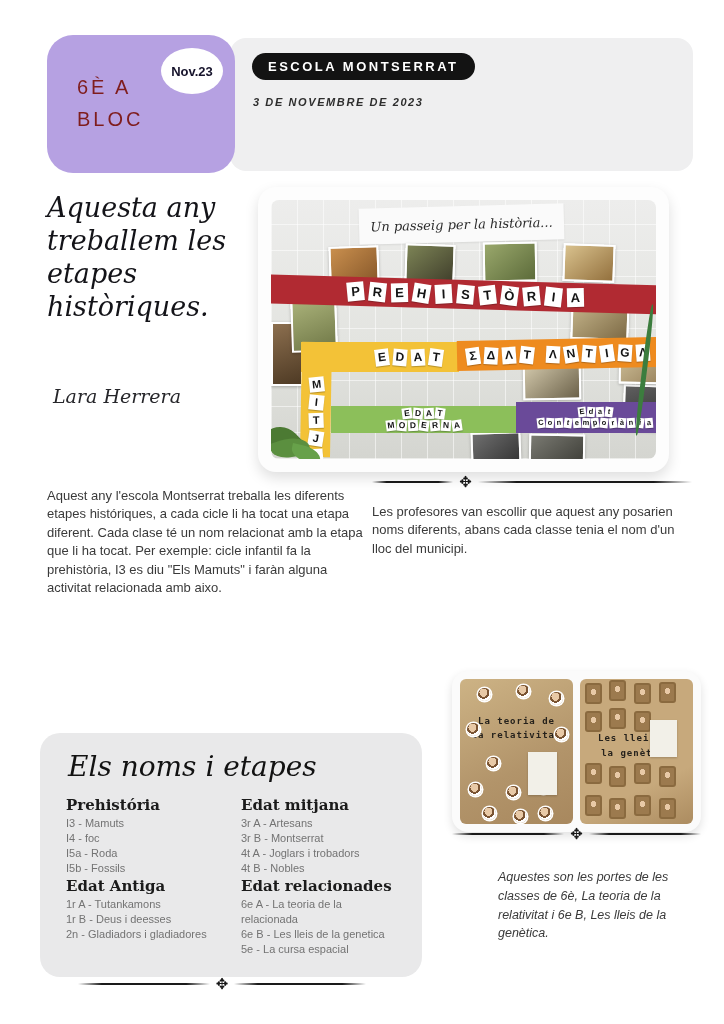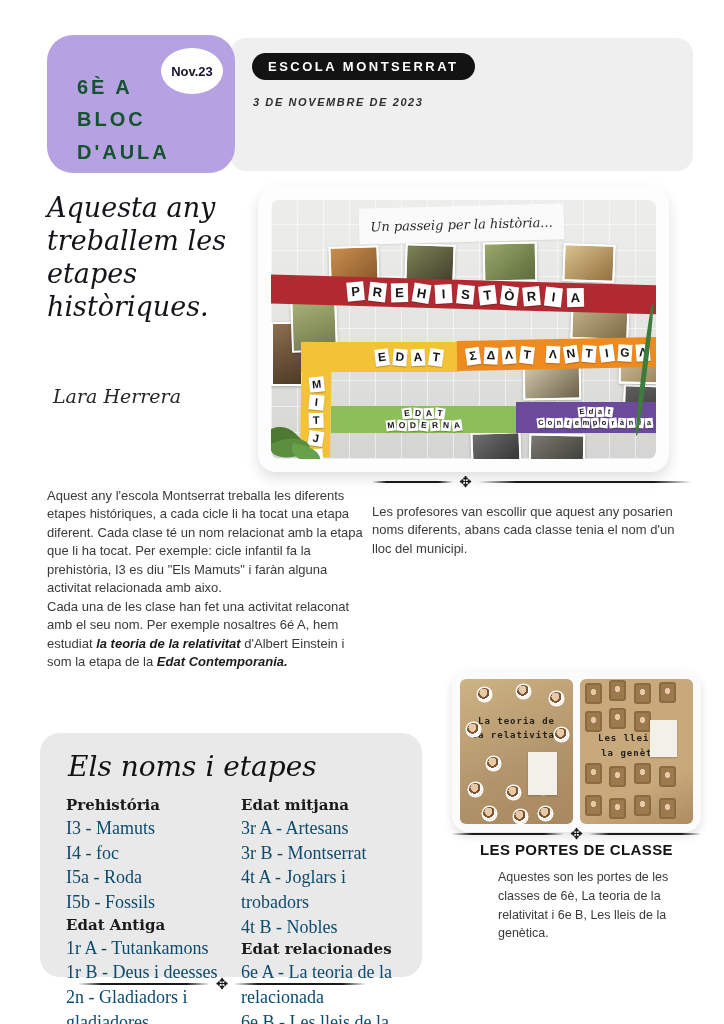--- a/index.html
+++ b/index.html
@@ -3,22 +3,22 @@
 <meta charset="utf-8">
 <title>6È A Bloc d'Aula</title>
 <style>
   html,body{margin:0;padding:0;background:#ffffff;}
   #page{position:relative;width:724px;height:1024px;background:#fff;overflow:hidden;
         font-family:"Liberation Sans",sans-serif;color:#3b3b3b;}
 
   
   .purple-card{position:absolute;left:47px;top:35px;width:188px;height:138px;
     background:#b6a1e2;border-radius:26px;z-index:3;}
-  .class-lines{position:absolute;left:30px;top:36px;font-size:20px;font-weight:700;
-    letter-spacing:3px;line-height:1.62;color:#14532d;}
+  .class-lines{position:absolute;left:30px;top:36px;font-size:20px;font-weight:400;
+    letter-spacing:3px;line-height:1.62;color:#7f1d1d;}
   .issue-badge{position:absolute;right:12px;top:13px;width:62px;height:46px;background:#fff;
     border-radius:50%;display:flex;align-items:center;justify-content:center;
     font-size:13px;font-weight:700;color:#16132b;}
   .header-gray{position:absolute;left:230px;top:38px;width:463px;height:133px;
     background:#efeff0;border-radius:16px;}
   .school-pill{display:inline-block;margin:15px 0 0 22px;background:#131313;color:#fff;
     font-size:13px;font-weight:700;letter-spacing:2.5px;padding:6px 16px;border-radius:20px;}
   .main-title{margin:5px 0 0 22px;font-family:"Liberation Serif",serif;font-weight:600;
     font-size:30px;letter-spacing:.5px;color:#0f0f0f;}
   .issue-date{margin:16px 0 0 23px;font-size:11px;font-weight:700;font-style:italic;
@@ -82,21 +82,21 @@
 
   
   .names-box{position:absolute;left:40px;top:733px;width:382px;height:244px;background:#e9e9ea;
     border-radius:20px;box-sizing:border-box;padding:17px 26px;}
   .names-title{font-family:"DejaVu Serif",serif;font-style:italic;font-size:28px;color:#121212;
     margin:0 0 12px 2px;}
   .names-cols{display:flex;gap:20px;}
   .names-col{flex:1;}
   .g-head{font-family:"DejaVu Serif",serif;font-weight:700;font-size:15px;color:#1b1b1b;
     margin:1px 0 2px 0;}
-  .g-item{font-size:18px;line-height:1.37;color:#0c4a6e;font-family:Liberation Serif, serif;}
+  .g-item{font-size:11px;line-height:1.37;color:#737373;}
 
   
   .doors-card{position:absolute;left:452px;top:671px;width:249px;height:161px;background:#fbfbfb;
     border-radius:16px;box-shadow:0 4px 10px rgba(0,0,0,.12);box-sizing:border-box;padding:8px;}
   .doors-inner{display:flex;gap:7px;height:100%;}
   .door{flex:1;border-radius:6px;position:relative;overflow:hidden;}
   #door-left{background:linear-gradient(155deg,#cdb385,#b2946a 60%,#a8885e);}
   #door-right{background:linear-gradient(155deg,#c7a97c 70%,#ac8c60),linear-gradient(90deg,#c7a97c 82%,#d8d5cf 82%);}
   .door-label{position:absolute;left:8%;width:84%;text-align:center;
     font-family:"DejaVu Sans Mono",monospace;font-size:9px;font-weight:700;color:#26221c;
@@ -105,36 +105,35 @@
   #door-right .door-label{top:36%;}
   .pc{position:absolute;width:13px;height:13px;border-radius:50%;
     background:radial-gradient(circle at 42% 36%,#e8c9a6 0 4px,#7a5433 4px 6px,#fff 6px);
     box-shadow:0 0 0 1.5px #fff;}
   .pfr{position:absolute;width:13px;height:17px;border:2px solid #8a6a3f;border-radius:3px;
     background:radial-gradient(circle at 50% 42%,#e8c9a6 0 3px,#9c7a4e 3px);}
   .paper{position:absolute;background:#f2f0e8;box-shadow:0 1px 2px rgba(0,0,0,.2);}
   .portes-heading{position:absolute;left:452px;top:841px;width:249px;text-align:center;
     font-size:15px;font-weight:800;letter-spacing:.4px;color:#141414;}
   .portes-text{position:absolute;left:498px;top:868px;width:198px;font-size:12.5px;line-height:1.5;color:#3a3a3a;}
-  .portes-text p{margin:0;}
+  .portes-text p{margin:0;font-style:italic;}
 </style>
 </head>
 <body>
 
 <div id="page">
 
   <div class="header-gray">
     <span class="school-pill">ESCOLA MONTSERRAT</span>
     <div class="issue-date">3 DE NOVEMBRE DE 2023</div>
   </div>
   <div class="purple-card">
     <div class="class-lines">
       <div>6È A</div>
       <div>BLOC</div>
-      <div>D'AULA</div>
     </div>
     <div class="issue-badge">Nov.23</div>
   </div>
 
   <div class="quote">Aquesta any treballem les etapes històriques.</div>
   <div class="author" id="author-1">Lara Herrera</div>
 
   <div class="photo-card">
     <div class="photo-inner" id="photo-inner">
       <div class="wall-banner">Un passeig per la història...</div>
@@ -231,21 +230,20 @@
       </div>
       <div class="hose"></div>
     <div class="leaf" style="left: -4px; top: 224px; width: 28px; height: 30px; transform: rotate(-45deg); background: rgb(76, 122, 51);"></div>
         <div class="leaf" style="left: 0px; top: 238px; width: 38px; height: 20px; transform: rotate(-18deg); background: rgb(91, 143, 63);"></div>
         <div class="leaf" style="left: 20px; top: 246px; width: 30px; height: 16px; transform: rotate(12deg); background: rgb(103, 161, 74);"></div>
       </div>
   </div>
 
   <div class="col-left">
     <div><span>Aquest any l'escola Montserrat treballa les diferents etapes históriques, a cada cicle li ha tocat una etapa diferent. Cada clase té un nom relacionat amb la etapa que li ha tocat. Per exemple: cicle infantil fa la prehistòria, I3 es diu "Els Mamuts" i faràn alguna activitat relacionada amb aixo.</span></div>
-    <div><span>Cada una de les clase han fet una activitat relaconat amb el seu nom. Per exemple nosaltres 6é A, hem estudiat </span><b class="bi">la teoria de la relativitat</b><span> d'Albert Einstein i som la etapa de la </span><b class="bi">Edat Contemporania.</b></div>
   </div>
   <div class="col-right">
     <div class="orna" id="div-right-col">
       <span class="glyph">✥</span>
     </div>
     <div class="paras">
         <p>Les profesores van escollir que aquest any posarien noms diferents, abans cada classe tenia el nom d'un lloc del municipi.</p>
       </div>
   </div>
 
@@ -315,18 +313,17 @@
           <div class="pfr" style="left: 26%; top: 82%;"></div>
           <div class="pfr" style="left: 48%; top: 80%;"></div>
           <div class="pfr" style="left: 70%; top: 82%;"></div>
           <div class="paper" style="left: 62%; top: 28%; width: 24%; height: 26%;"></div>
         </div>
     </div>
   </div>
   <div class="orna center" id="div-doors">
     <span class="glyph">✥</span>
   </div>
-  <div class="portes-heading">LES PORTES DE CLASSE</div>
   <div class="portes-text">
       <p>Aquestes son les portes de les classes de 6è, La teoria de la relativitat i 6e B, Les lleis de la genètica.</p>
     </div>
 
 </div>
 
 </body></html>

